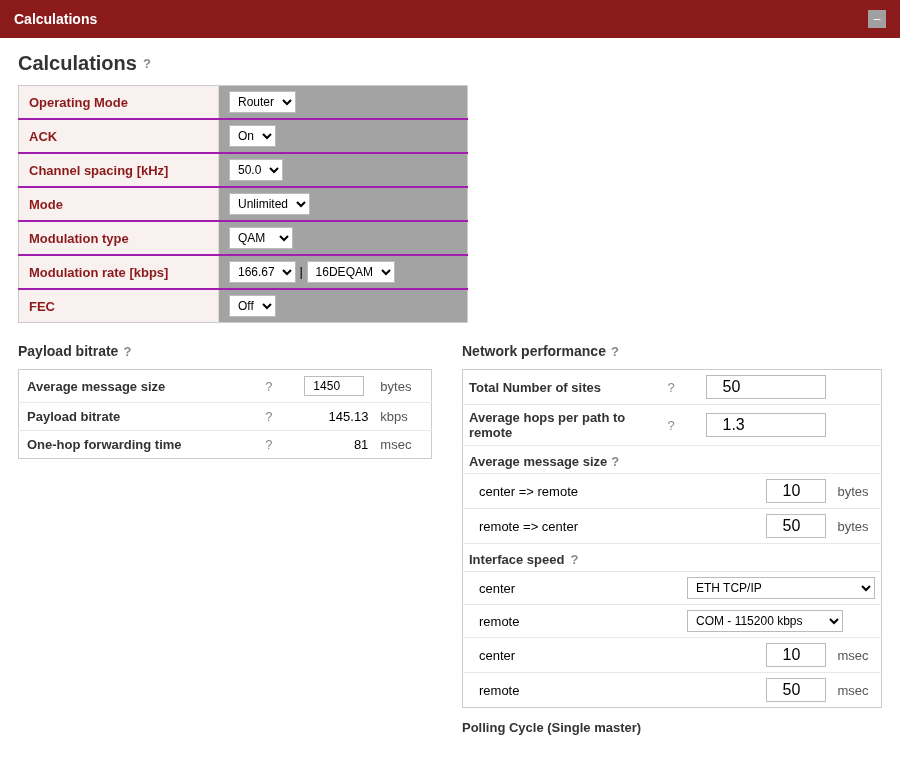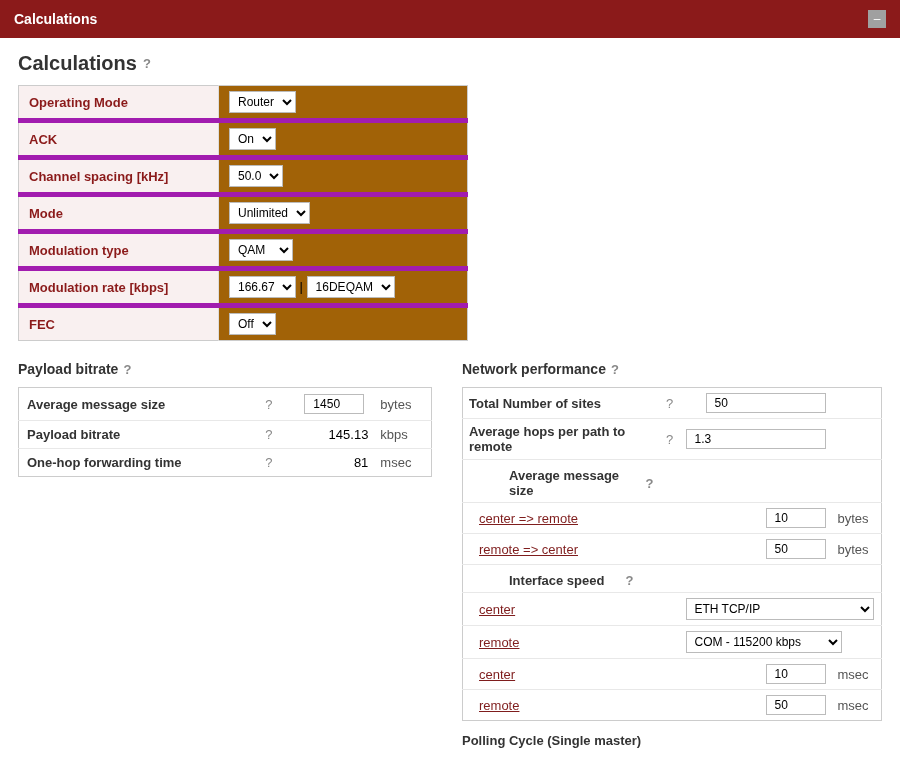--- a/index.html
+++ b/index.html
@@ -54,35 +54,35 @@
       margin-bottom: 8px;
     }
 
     .ripex-table {
       border: 1px solid #ccc;
       width: 450px;
       border-collapse: collapse;
       margin-bottom: 20px;
     }
     .ripex-table tr {
-      border-bottom: 5px solid #a21caf;
+      border-bottom: 2px solid #a21caf;
     }
     .ripex-table tr:last-child { border-bottom: none; }
     .ripex-table td {
       padding: 5px 10px;
     }
     .ripex-table td:first-child {
       background: #f9f0f0;
       color: #8b1a1a;
       font-weight: bold;
       width: 200px;
       border-right: 1px solid #ddd;
     }
     .ripex-table td:last-child {
-      background: #a16207;
+      background: #a3a3a3;
     }
 
     select {
       border: 1px solid #bbb;
       background: white;
       padding: 2px 4px;
       font-size: 12px;
       cursor: pointer;
     }
 
@@ -146,35 +146,33 @@
       width: 100%;
       border-collapse: collapse;
     }
     .net-table tr { border-bottom: 1px solid #e8e8e8; }
     .net-table tr:last-child { border-bottom: none; }
     .net-table td { padding: 5px 6px; vertical-align: middle; }
 
     .net-label {
       color: #333;
       font-weight: bold;
-      margin-left: 40px;
     }
     .net-sub-label {
-      color: #7f1d1d;
+      color: #000000;
       padding-left: 16px !important;
-      text-decoration: underline;
     }
     .net-help { color: #888; width: 20px; text-align: center; }
     .net-value { text-align: right; }
     .net-unit { color: #555; width: 50px; }
 
     .net-table input[type="text"] {
       border: 1px solid #bbb;
-      padding: 2px 8px;
-      font-size: 12px;
+      padding: 2px 16px;
+      font-size: 16px;
       width: 60px;
     }
 
     .section-header {
       font-weight: bold;
       color: #333;
       padding-top: 8px !important;
       padding-bottom: 4px !important;
     }
 
@@ -324,21 +322,21 @@
           <td class="net-value">
             <input type="text" value="50" style="width: 120px;">
           </td>
           <td class="net-unit"></td>
         </tr>
 
         <tr>
           <td class="net-label">Average hops per path to remote</td>
           <td class="net-help">?</td>
           <td class="net-value">
-            <input type="text" value="1.3" style="width: 140px;">
+            <input type="text" value="1.3" style="width: 120px;">
           </td>
           <td class="net-unit"></td>
         </tr>
 
         <tr>
           <td class="net-label section-header" style="display:flex; align-items:center; gap:4px; border-bottom:none;">
             <span>Average message size</span>
             <span class="help-icon">?</span>
           </td>
           <td></td>
@@ -358,21 +356,21 @@
         <tr>
           <td class="net-sub-label">remote =&gt; center</td>
           <td></td>
           <td class="net-value">
             <input type="text" value="50" style="width: 60px;">
           </td>
           <td class="net-unit">bytes</td>
         </tr>
 
         <tr>
-          <td class="net-label section-header" style="display:flex; align-items:center; gap:21px;">
+          <td class="net-label section-header" style="display:flex; align-items:center; gap:6px;">
             <span>Interface speed</span>
             <span class="help-icon">?</span>
           </td>
           <td></td>
           <td></td>
           <td></td>
         </tr>
 
         <tr>
           <td class="net-sub-label">center</td>

